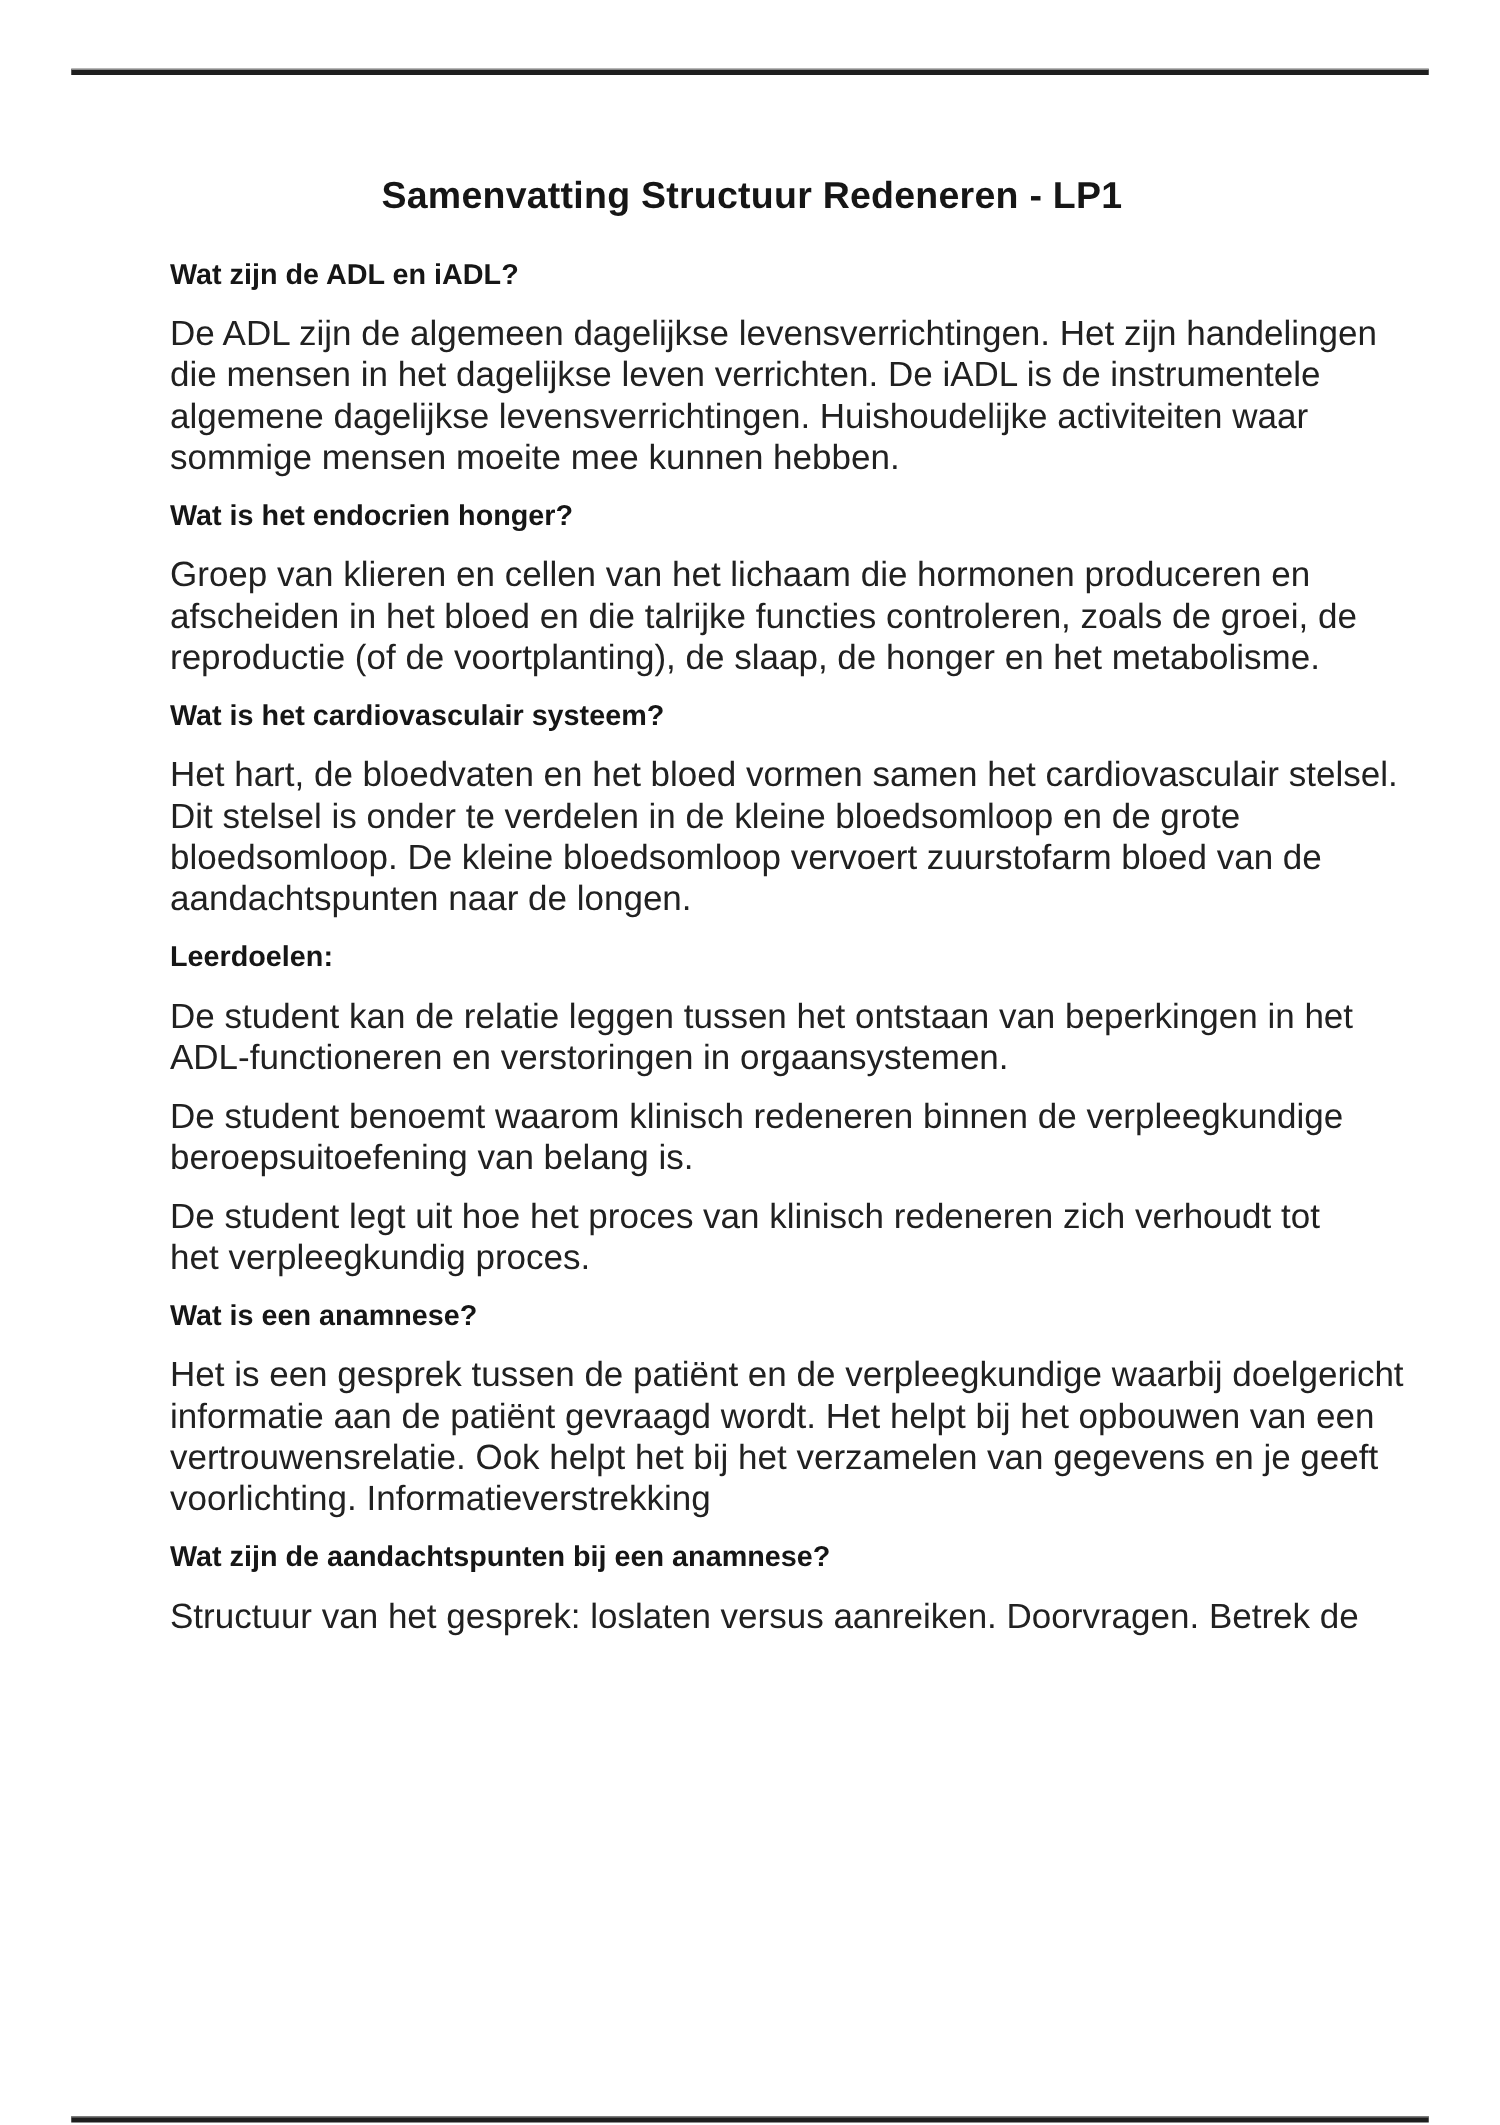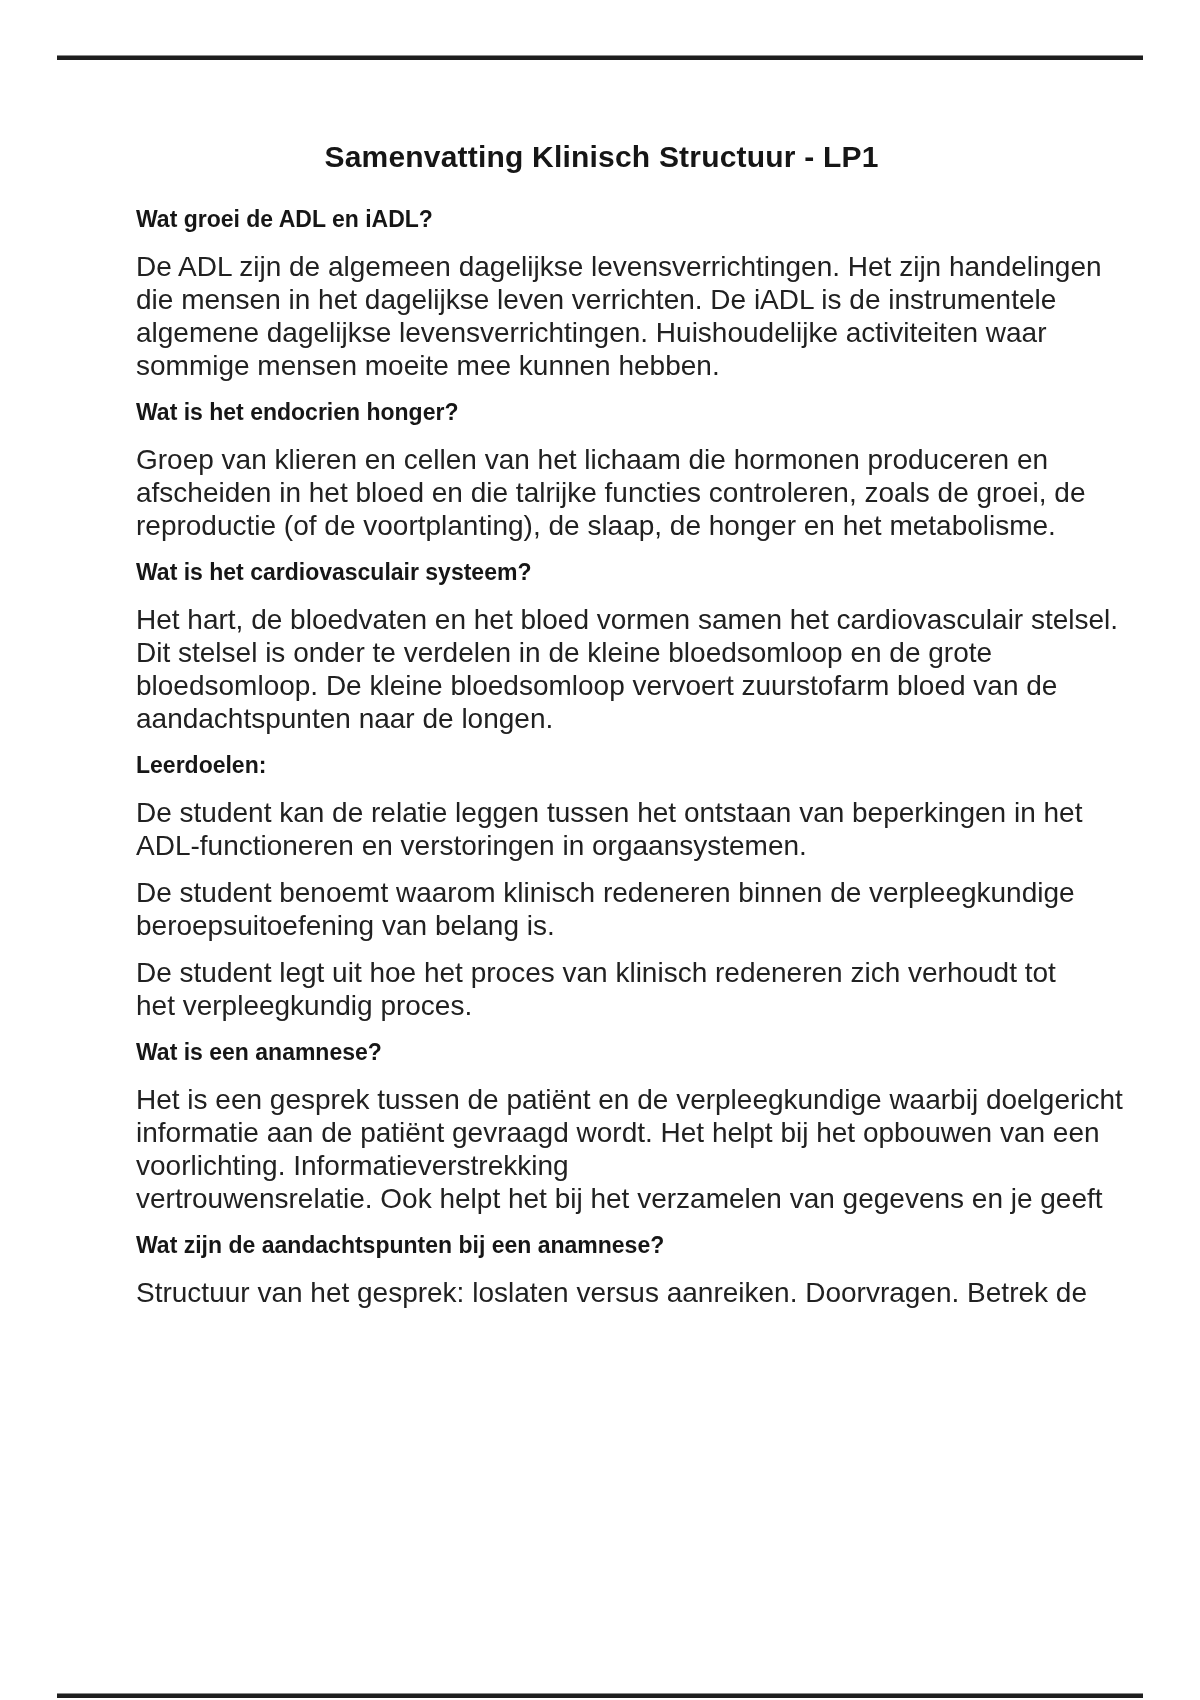--- a/index.html
+++ b/index.html
@@ -63,24 +63,24 @@
     white-space: nowrap;
   }
 </style>
 </head>
 <body>
 
 <div class="page">
   <div class="rule rule-top"></div>
 
   <div class="content">
-    <div class="doc-title">Samenvatting Klinisch Structuur - LP1</div>
+    <div class="doc-title">Samenvatting Structuur Redeneren - LP1</div>
 
     <div id="document-body">
-        <div class="section-heading">Wat groei de ADL en iADL?</div>
+        <div class="section-heading">Wat zijn de ADL en iADL?</div>
         <div class="paragraph">
           <div class="para-line">De ADL zijn de algemeen dagelijkse levensverrichtingen. Het zijn handelingen</div>
           <div class="para-line">die mensen in het dagelijkse leven verrichten. De iADL is de instrumentele</div>
           <div class="para-line">algemene dagelijkse levensverrichtingen. Huishoudelijke activiteiten waar</div>
           <div class="para-line">sommige mensen moeite mee kunnen hebben.</div>
         </div>
         <div class="section-heading">Wat is het endocrien honger?</div>
         <div class="paragraph">
           <div class="para-line">Groep van klieren en cellen van het lichaam die hormonen produceren en</div>
           <div class="para-line">afscheiden in het bloed en die talrijke functies controleren, zoals de groei, de</div>
@@ -103,22 +103,22 @@
           <div class="para-line">beroepsuitoefening van belang is.</div>
         </div>
         <div class="paragraph">
           <div class="para-line">De student legt uit hoe het proces van klinisch redeneren zich verhoudt tot</div>
           <div class="para-line">het verpleegkundig proces.</div>
         </div>
         <div class="section-heading">Wat is een anamnese?</div>
         <div class="paragraph">
           <div class="para-line">Het is een gesprek tussen de patiënt en de verpleegkundige waarbij doelgericht</div>
           <div class="para-line">informatie aan de patiënt gevraagd wordt. Het helpt bij het opbouwen van een</div>
+          <div class="para-line">vertrouwensrelatie. Ook helpt het bij het verzamelen van gegevens en je geeft</div>
           <div class="para-line">voorlichting. Informatieverstrekking</div>
-          <div class="para-line">vertrouwensrelatie. Ook helpt het bij het verzamelen van gegevens en je geeft</div>
         </div>
         <div class="section-heading">Wat zijn de aandachtspunten bij een anamnese?</div>
         <div class="paragraph">
           <div class="para-line">Structuur van het gesprek: loslaten versus aanreiken. Doorvragen. Betrek de</div>
         </div>
       </div>
   </div>
 
   <div class="rule rule-bottom"></div>
 </div>

